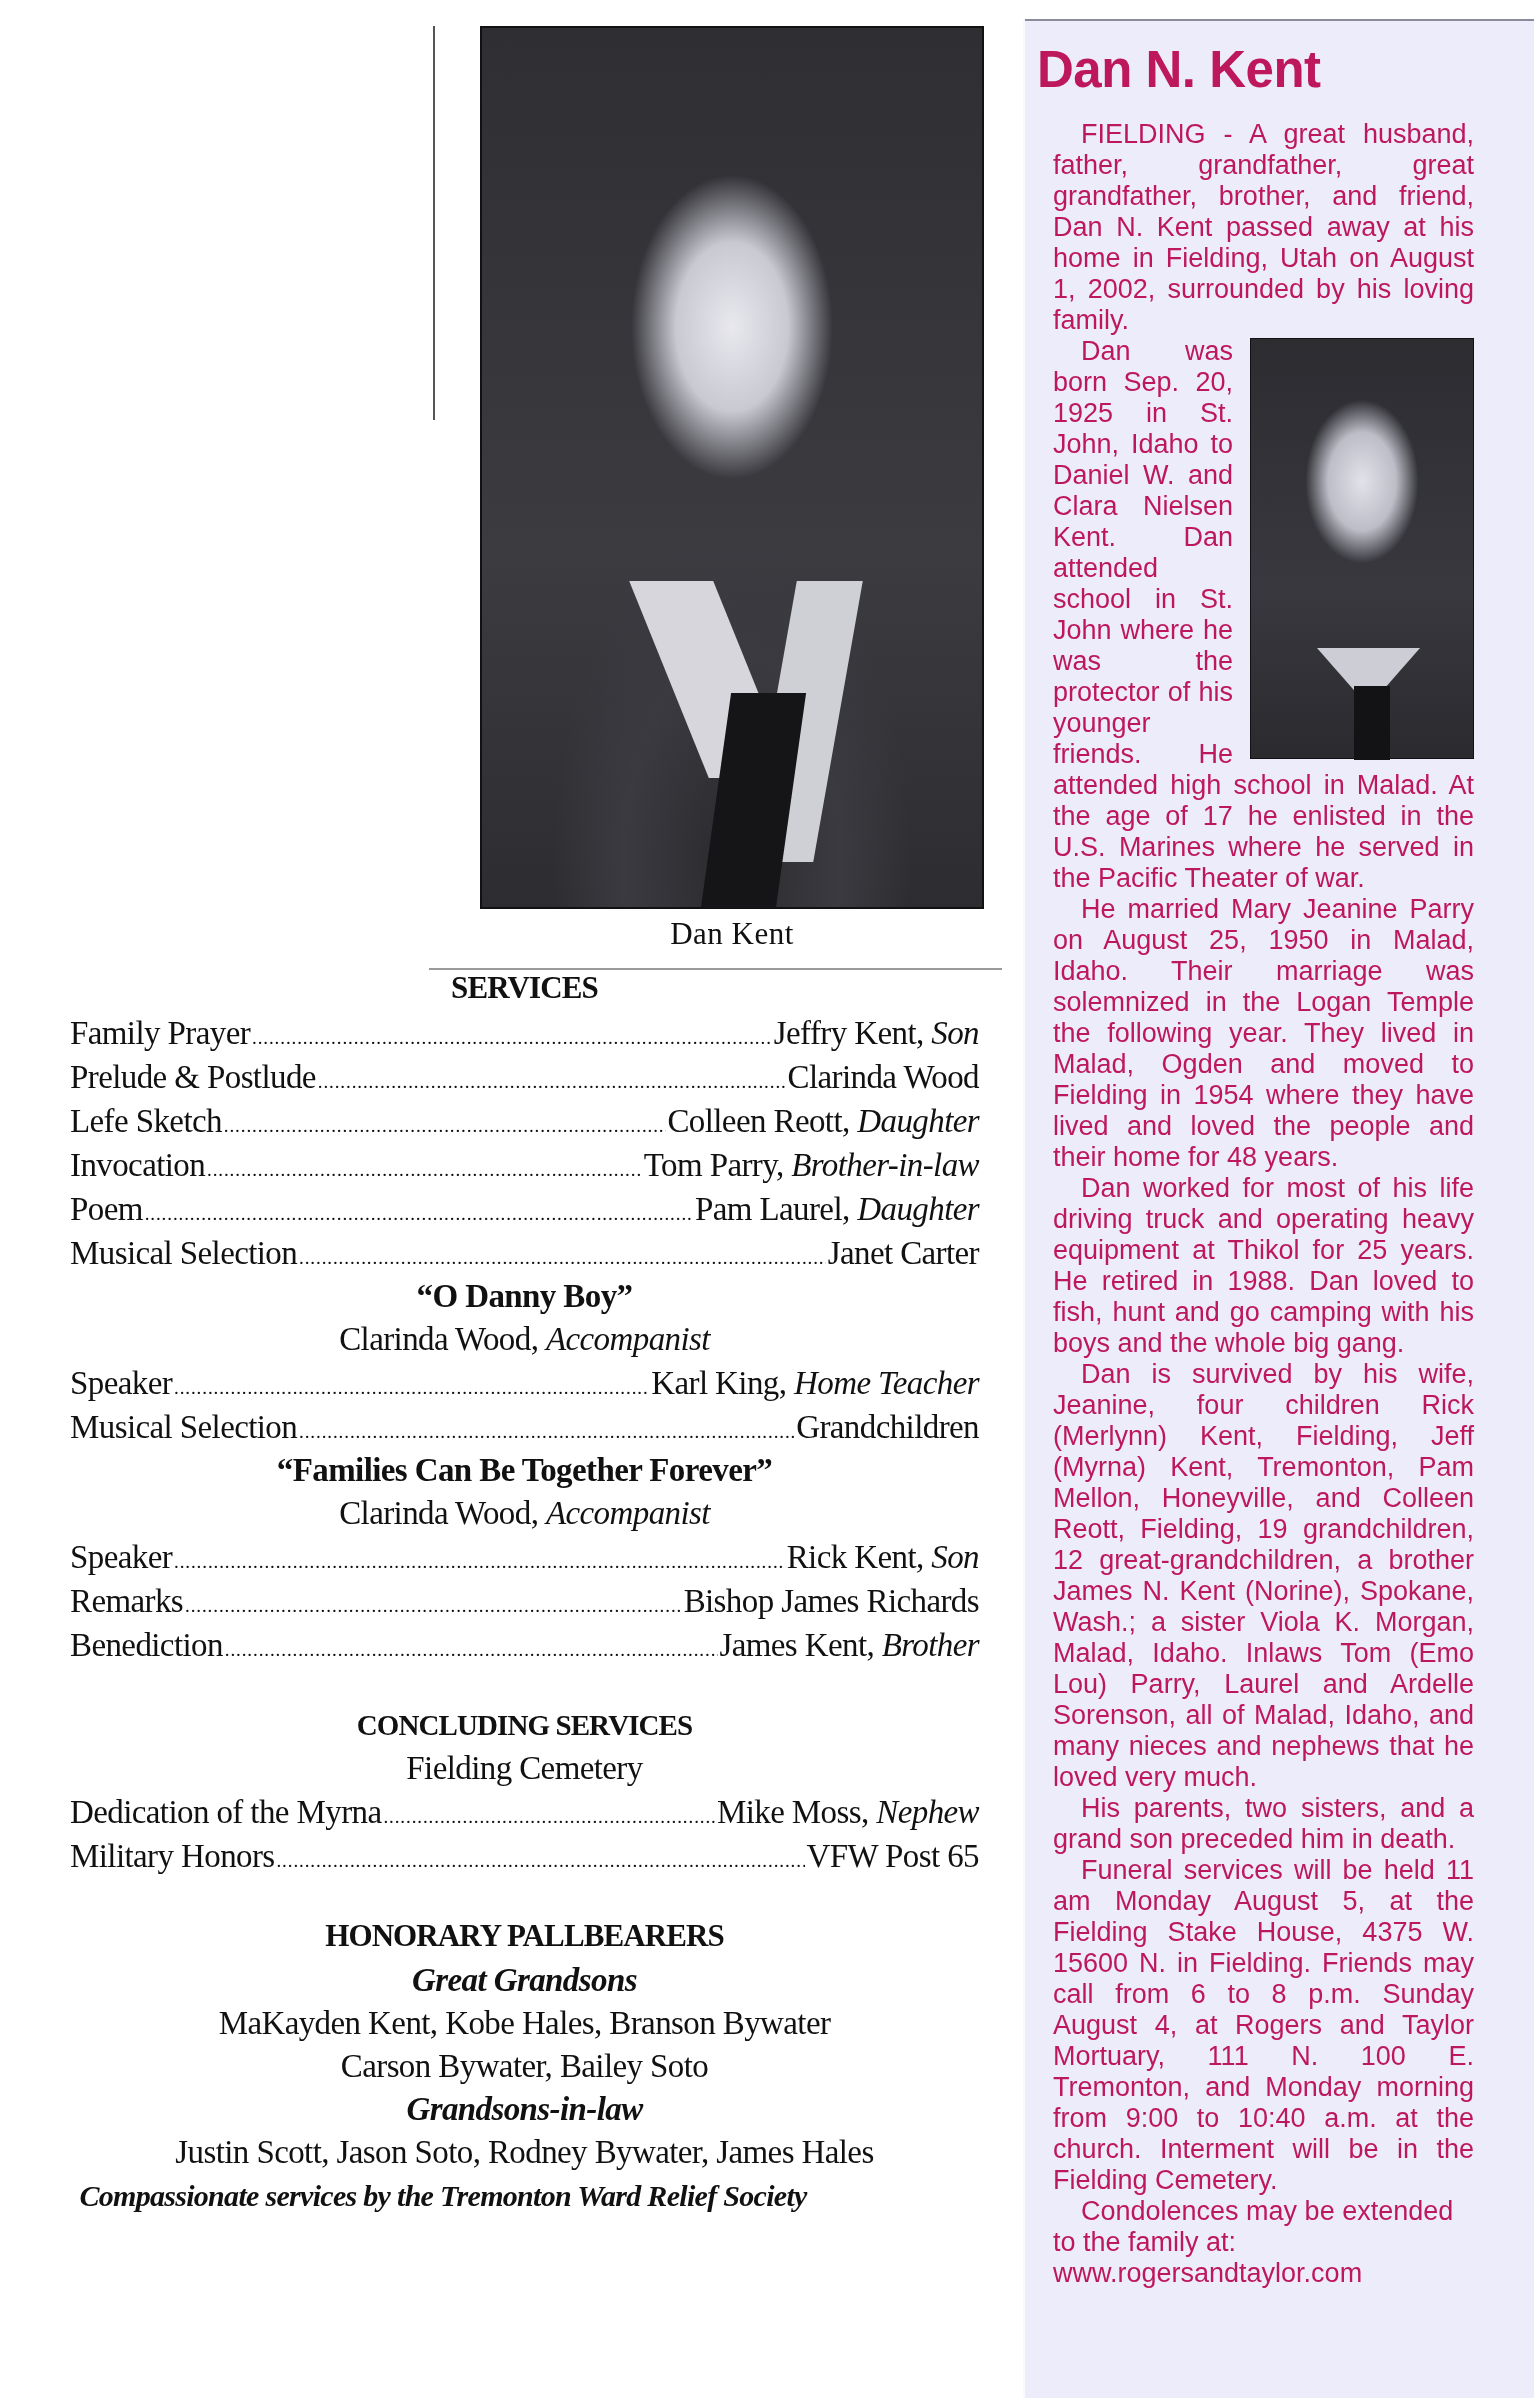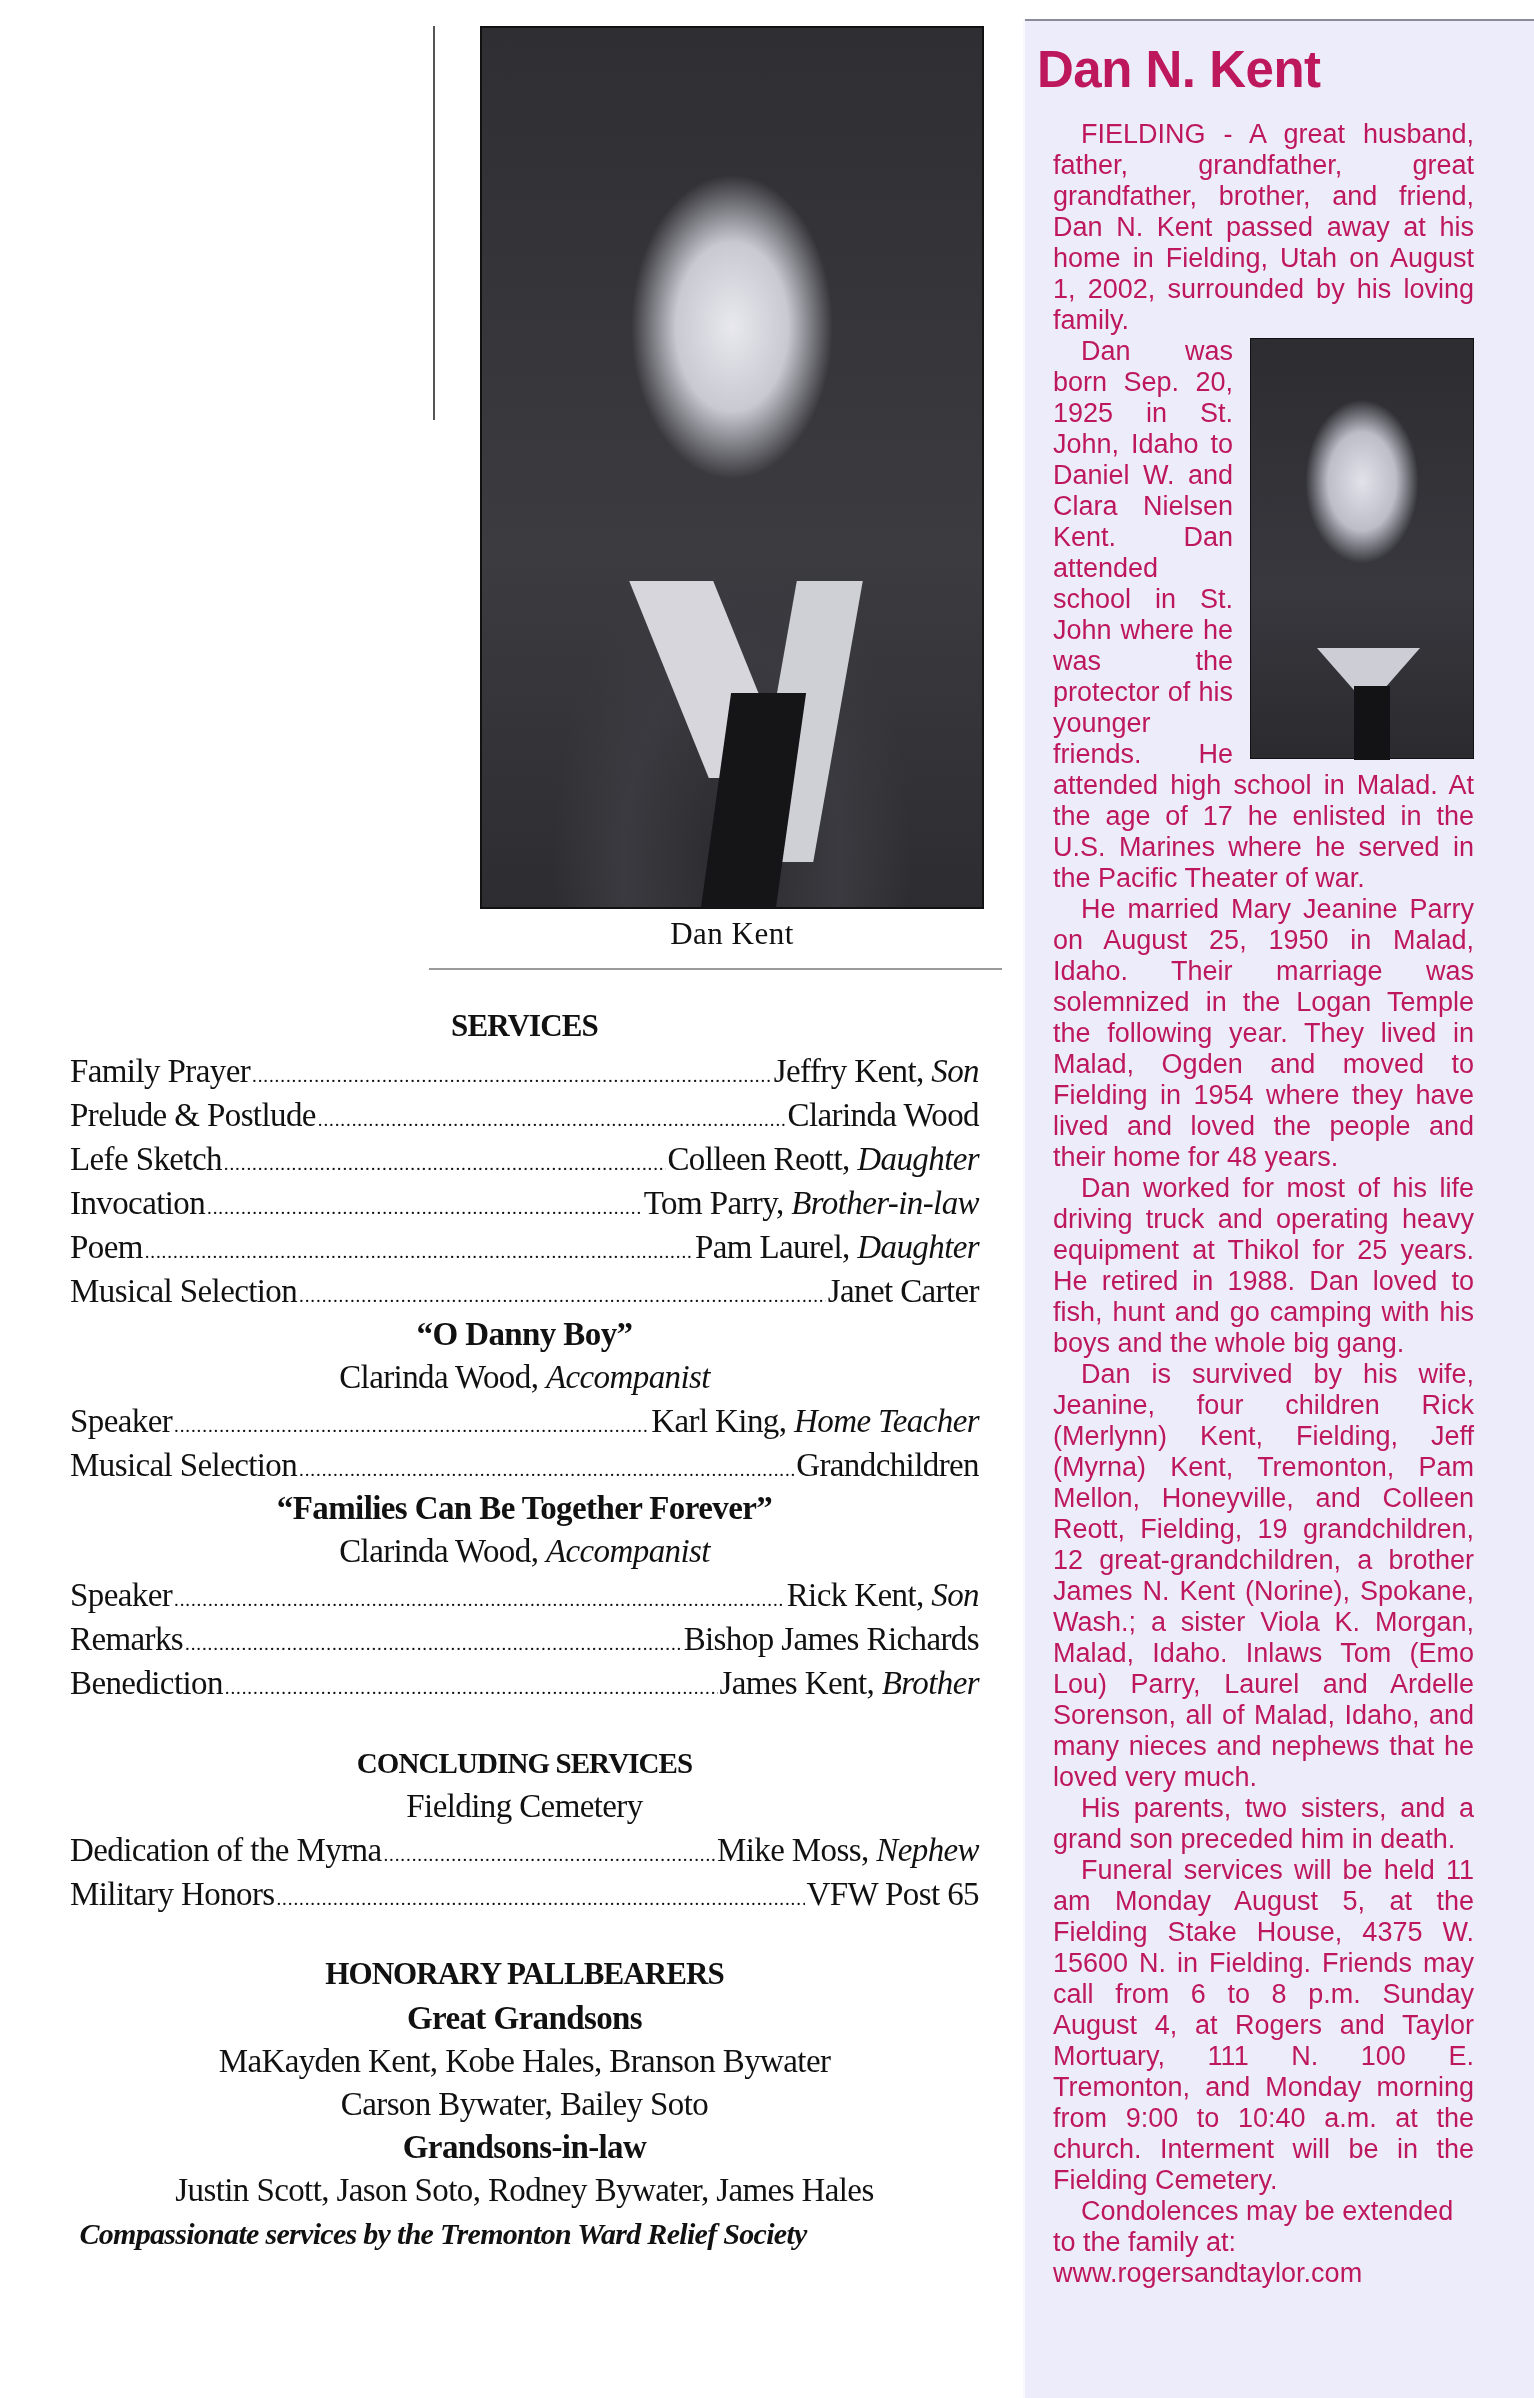--- a/index.html
+++ b/index.html
@@ -20,38 +20,38 @@
   }
   .photo-large .collar-l { position:absolute; left:187px; top:553px; width:84px; height:197px; background:#d6d6dc; transform:skewX(22deg); }
   .photo-large .collar-r { position:absolute; left:290px; top:553px; width:66px; height:281px; background:#cfcfd6; transform:skewX(-10deg); }
   .photo-large .tie { position:absolute; left:234px; top:665px; width:75px; height:215px; background:#151517; transform:skewX(-8deg); }
   .caption {
     position:absolute; left:480px; top:916px; width:504px; text-align:center;
     font-family:Liberation Serif, serif; font-size:31px; color:#111; letter-spacing:0.5px;
   }
   .hrule { position:absolute; left:429px; top:968px; width:573px; height:1.9px; background:#9a9a9a; }
 
-  .program { position:absolute; left:70px; top:1002px; width:909px; }
+  .program { position:absolute; left:70px; top:964px; width:909px; }
   .h-section {
     text-align:center; font-weight:bold; font-size:31px; letter-spacing:-0.9px; margin:0;
   }
   .row {
     display:flex; align-items:baseline; font-size:33px; height:44px; line-height:44px;
     white-space:nowrap; letter-spacing:-0.6px;
   }
   .row .lbl { flex:0 0 auto; }
   .row .dots {
     flex:1 1 auto; overflow:hidden; margin:0 1.9px; font-size:19px; letter-spacing:0.9px; color:#111;
   }
   .row .dots::before { content:"........................................................................................................................................................................................................"; }
   .row .val { flex:0 0 auto; }
   .row .role { font-style:italic; }
   .center { text-align:center; font-size:33px; height:43px; line-height:43px; letter-spacing:-0.6px; }
   .center.bold { font-weight:bold; }
-  .center.italic-bold { font-weight:bold; }
+  .center.italic-bold { font-weight:bold; font-style:italic; }
   .italic { font-style:italic; }
   .footer-note { text-align:left; font-weight:bold; font-style:italic; font-size:30px; letter-spacing:-0.7px; padding-left:9.4px; height:43px; line-height:43px; }
 
   
   .obit-bg {
     position:absolute; left:1023px; top:19px; width:512px; height:2380px;
     background:#ececfb;
   }
   .obit-toprule { position:absolute; left:1025px; top:19px; width:510px; height:1.9px; background:#8a8a9a; }
   .obit-leftrule { position:absolute; left:1023px; top:19px; width:1.9px; height:2380px; background:#f8f8fe; }

